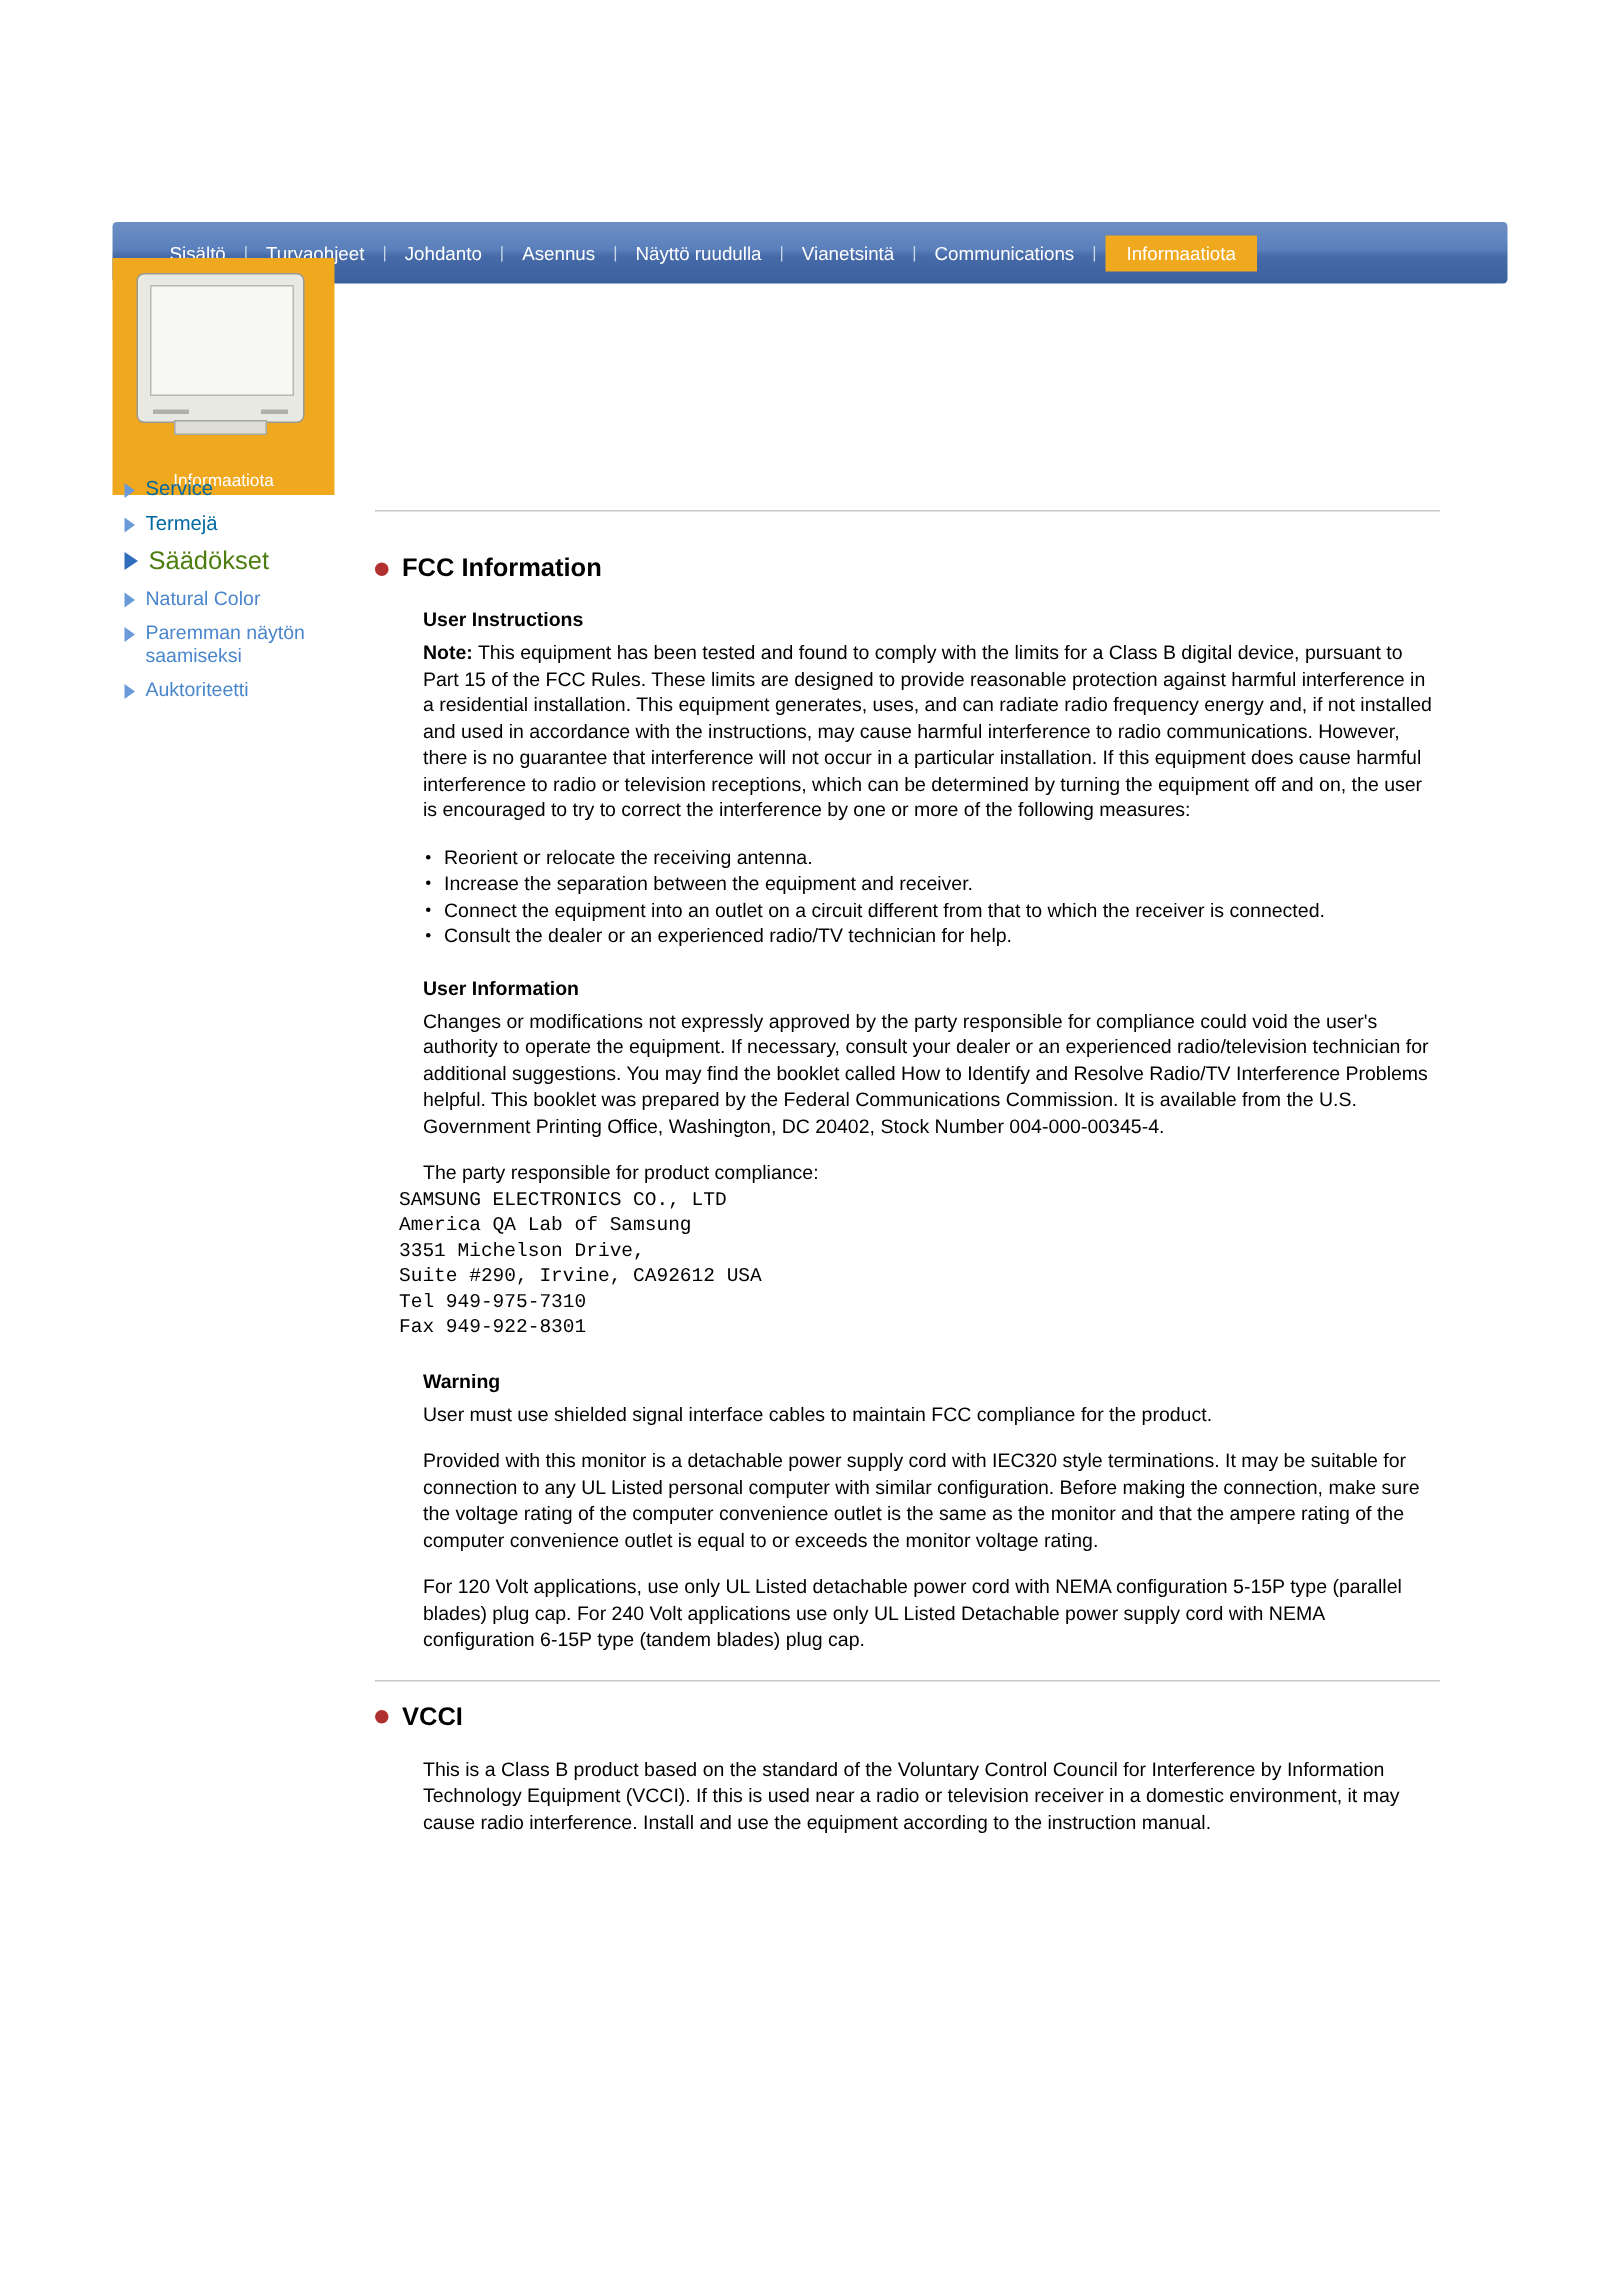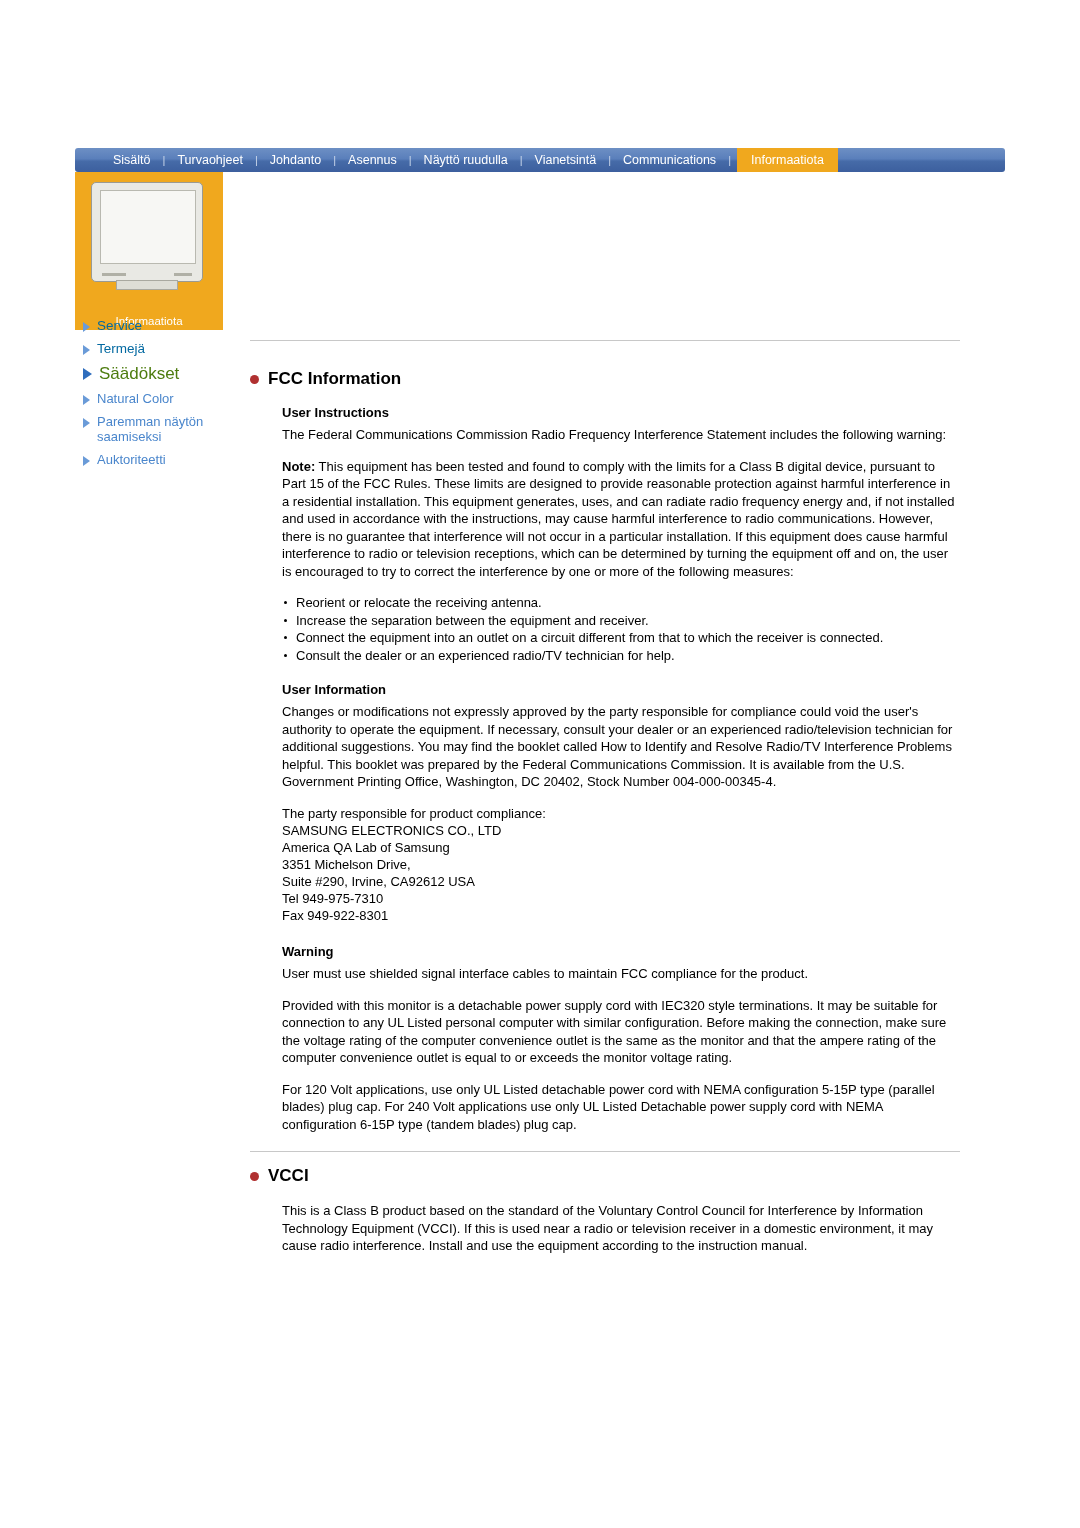--- a/index.html
+++ b/index.html
@@ -14,21 +14,21 @@
     color: #000000;
     position: relative;
   }
 
   
   .navbar {
     position: absolute;
     left: 75px;
     top: 148px;
     width: 930px;
-    height: 24px;
+    height: 41px;
     background: linear-gradient(to bottom, #6d8fc4 0%, #5a7fbb 45%, #466ba8 55%, #3c5f9e 100%);
     border-radius: 3px;
     display: flex;
     align-items: center;
     overflow: hidden;
   }
   .nav-item {
     color: #ffffff;
     font-size: 12.5px;
     padding: 0 12px;
@@ -235,21 +235,22 @@
     left: 2px;
     top: 7px;
     width: 3px;
     height: 3px;
     background: #000;
     border-radius: 50%;
   }
   .addr {
     font-size: 13px;
     line-height: 17px;
-    margin: 0 0 0 32px;
+    margin: 0 0 0 16px;
+    font-family: Liberation Mono, monospace;
   }
   b.inline { font-weight: bold; }
 </style>
 </head>
 <body>
 
 <div class="navbar">
   <span class="nav-item first">Sisältö</span>
   <span class="nav-sep">|</span>
   <span class="nav-item">Turvaohjeet</span>
@@ -308,21 +309,20 @@
 
 <div class="content">
   <div class="hr-top"></div>
 
   <div class="section-head">
     <span class="bullet-red"></span>
     <span class="title">FCC Information</span>
   </div>
 
   <div class="sub-head">User Instructions</div>
-  <p class="body">The Federal Communications Commission Radio Frequency Interference Statement includes the following warning:</p>
 
   <p class="body"><b class="inline">Note:</b><span> This equipment has been tested and found to comply with the limits for a Class B digital device, pursuant to Part 15 of the FCC Rules. These limits are designed to provide reasonable protection against harmful interference in a residential installation. This equipment generates, uses, and can radiate radio frequency energy and, if not installed and used in accordance with the instructions, may cause harmful interference to radio communications. However, there is no guarantee that interference will not occur in a particular installation. If this equipment does cause harmful interference to radio or television receptions, which can be determined by turning the equipment off and on, the user is encouraged to try to correct the interference by one or more of the following measures:</span></p>
 
   <ul class="dots">
     <li>Reorient or relocate the receiving antenna.</li>
     <li>Increase the separation between the equipment and receiver.</li>
     <li>Connect the equipment into an outlet on a circuit different from that to which the receiver is connected.</li>
     <li>Consult the dealer or an experienced radio/TV technician for help.</li>
   </ul>
 

